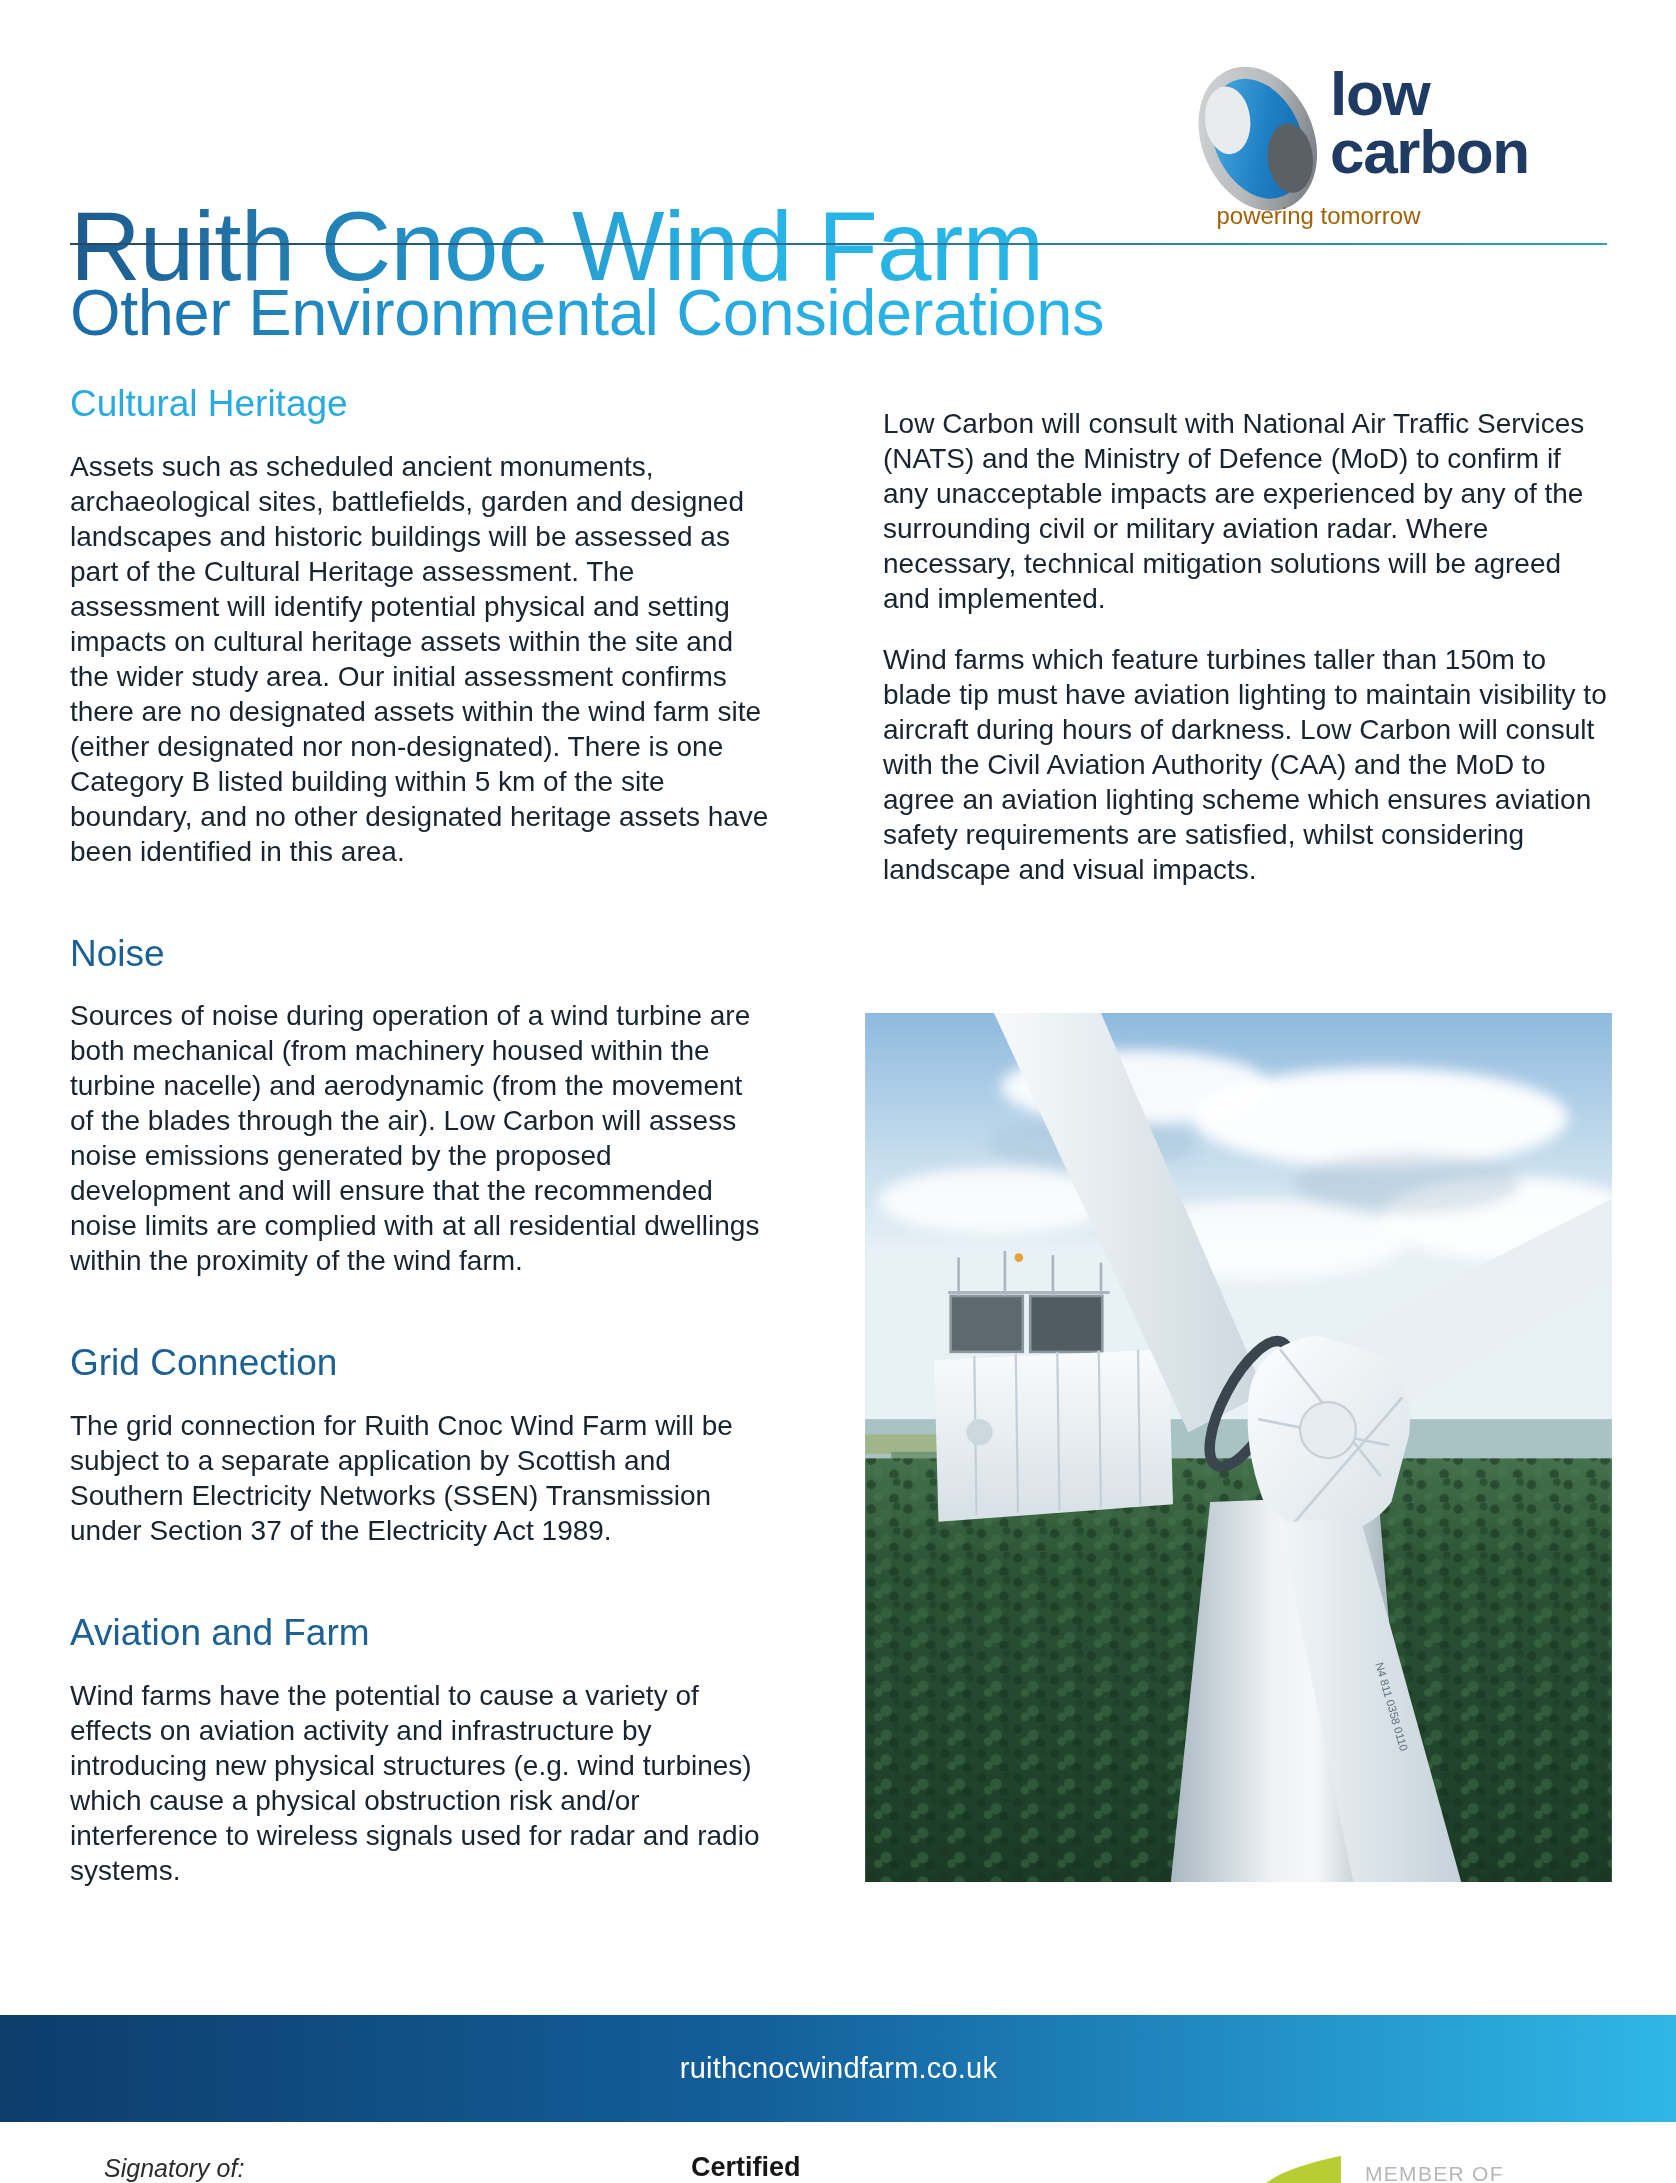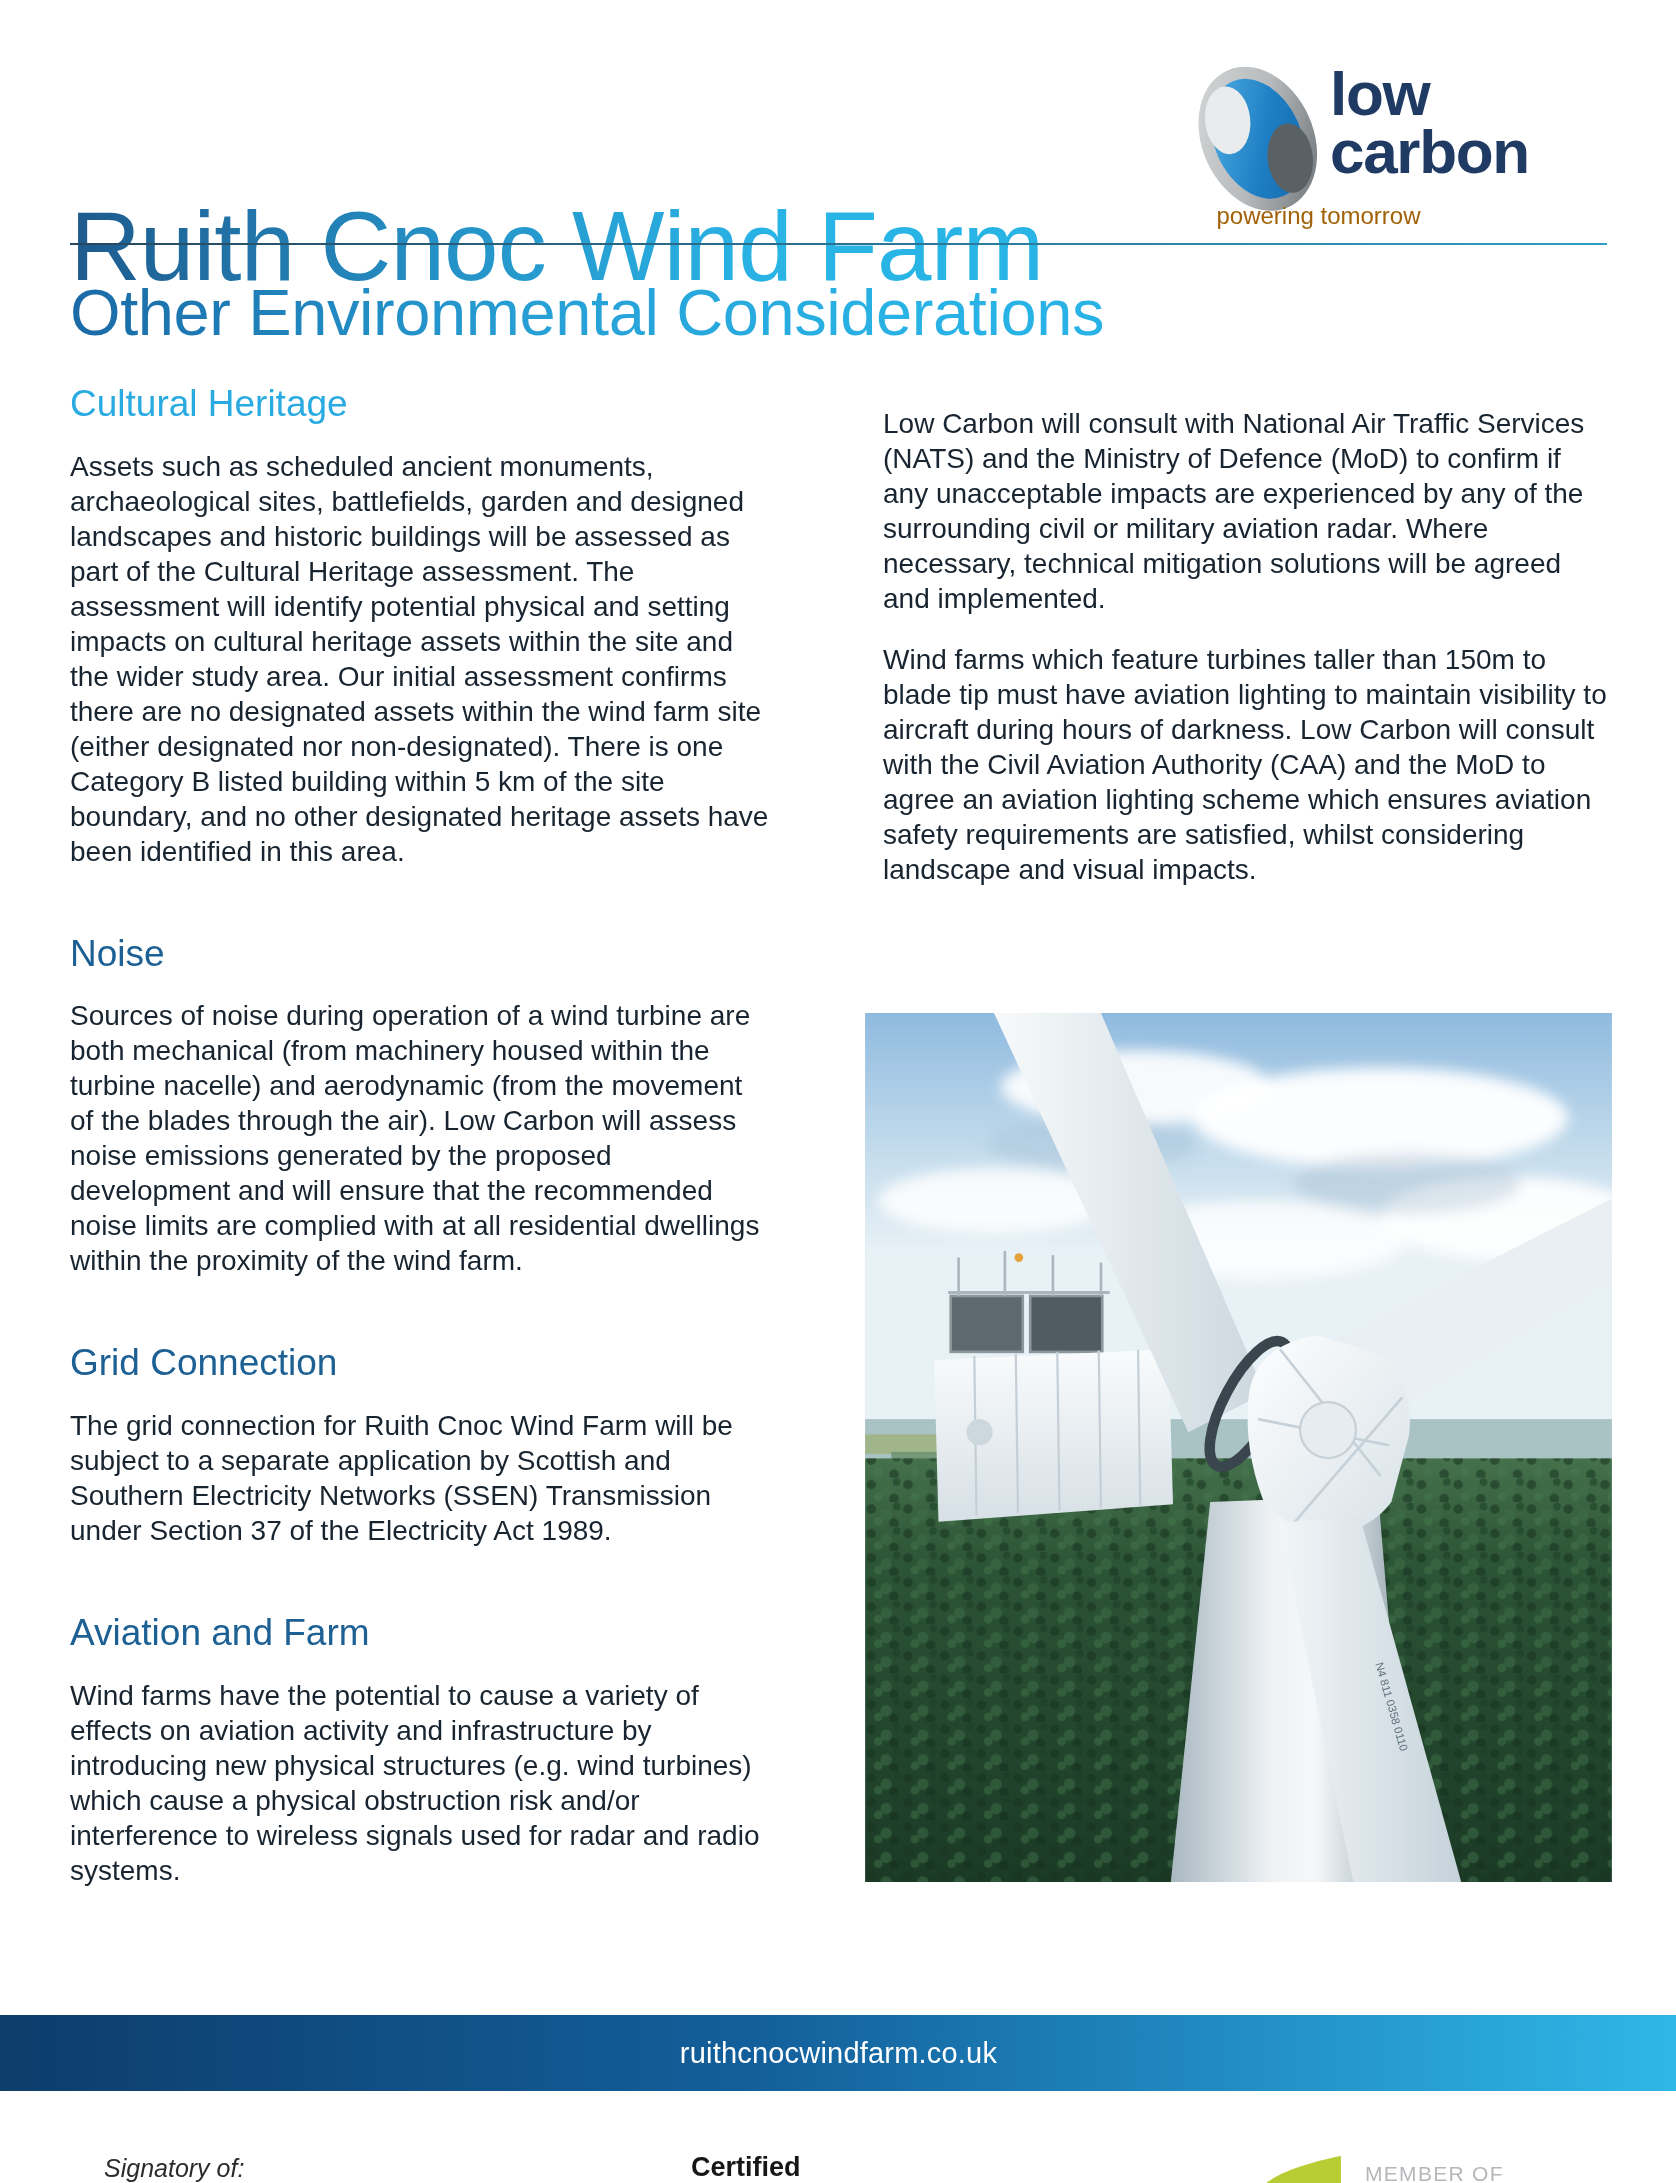--- a/index.html
+++ b/index.html
@@ -34,21 +34,21 @@
   .col p{margin:0 0 26px 0;}
   .h-cyan{color:#29abe2;}
   .h-steel{color:#1d6094;}
 
   
   .photo{left:865px;top:1013px;width:747px;height:869px;overflow:hidden;background:#cfe2ee;}
   .photo svg{display:block;}
 
   
   .banner{
-    left:0;top:2015px;width:1677px;height:76px;
+    left:0;top:2015px;width:1677px;height:107px;
     background:linear-gradient(90deg,#0d3d6b 0%,#135f9b 45%,#2fb7e7 100%);
     display:flex;align-items:center;justify-content:center;
   }
   .banner-url{font-size:29px;color:#ffffff;letter-spacing:0.2px;}
 
   
   .signatory{left:104px;top:2154px;font-size:25px;font-style:italic;color:#2b2b2b;}
 
   .bcorp{left:691px;top:2152px;}
   .bcorp-certified{font-size:27px;font-weight:700;color:#161616;text-align:right;width:91px;}

